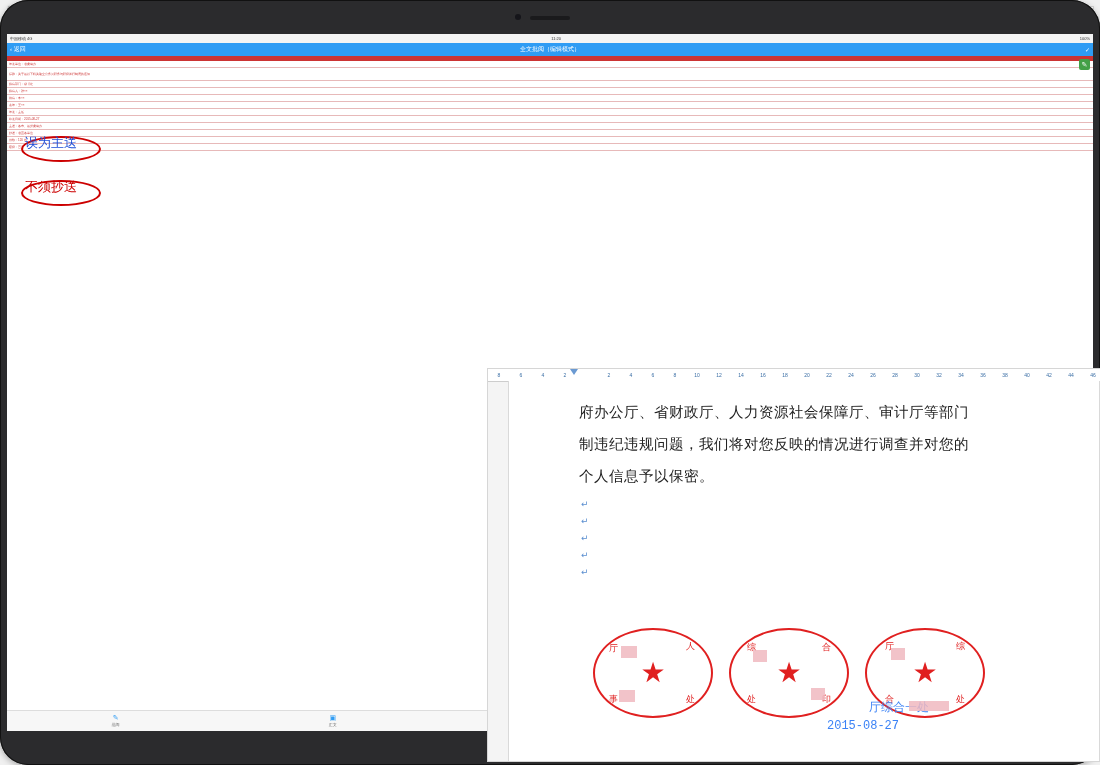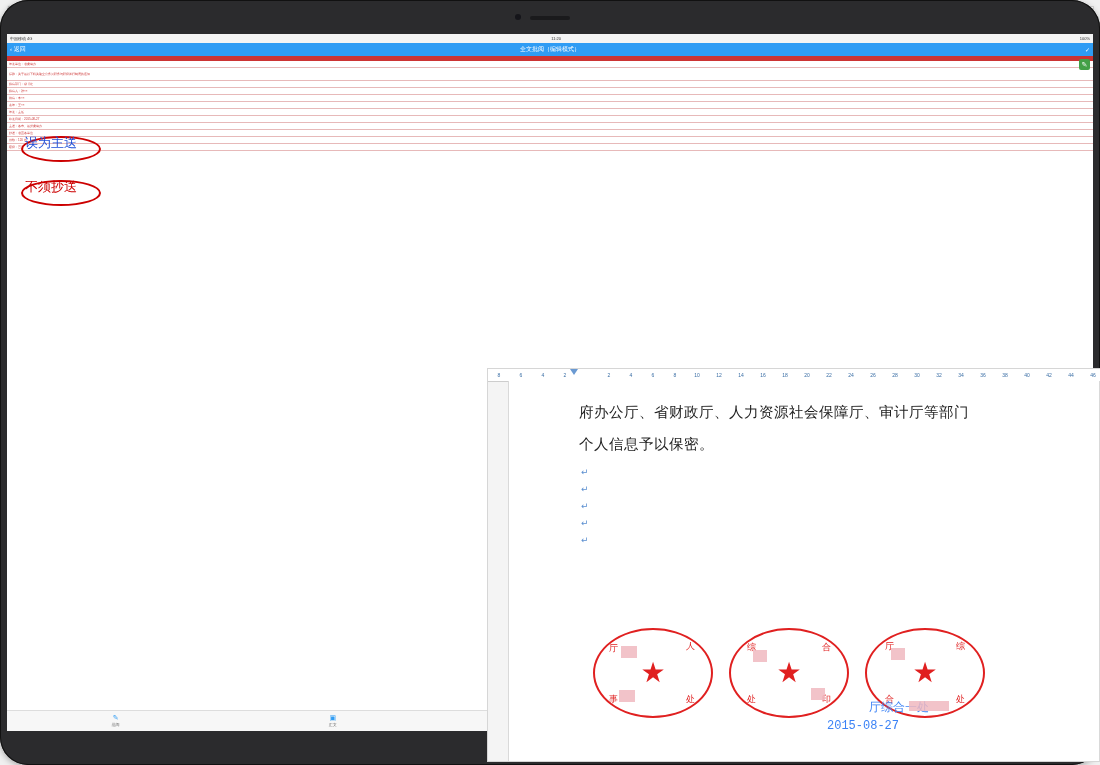--- a/index.html
+++ b/index.html
@@ -383,20 +383,21 @@
       <span>42</span>
       <span>44</span>
       <span>46</span>
     </div>
     <div class="indent"></div>
   </div>
 
   <div class="page">
     <div style="padding:22px 38px 0 70px;">
       <p class="docline">府办公厅、省财政厅、人力资源社会保障厅、审计厅等部门</p>
+      <p class="docline">制违纪违规问题，我们将对您反映的情况进行调查并对您的</p>
       <p class="docline">个人信息予以保密。</p>
       <div class="pmark" style="margin-left:2px;">↵</div>
       <div class="pmark" style="margin-left:2px;margin-top:7px;">↵</div>
       <div class="pmark" style="margin-left:2px;margin-top:7px;">↵</div>
       <div class="pmark" style="margin-left:2px;margin-top:7px;">↵</div>
       <div class="pmark" style="margin-left:2px;margin-top:7px;">↵</div>
     </div>
 
     <div class="seal" style="left:84px;top:247px;">
       <div class="star">★</div>

